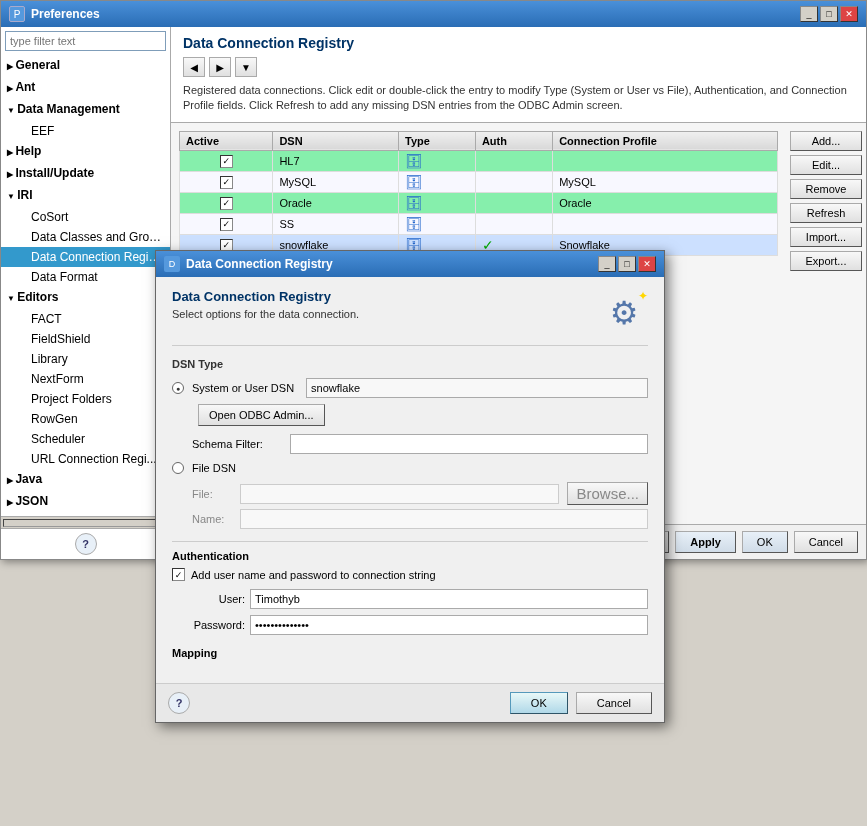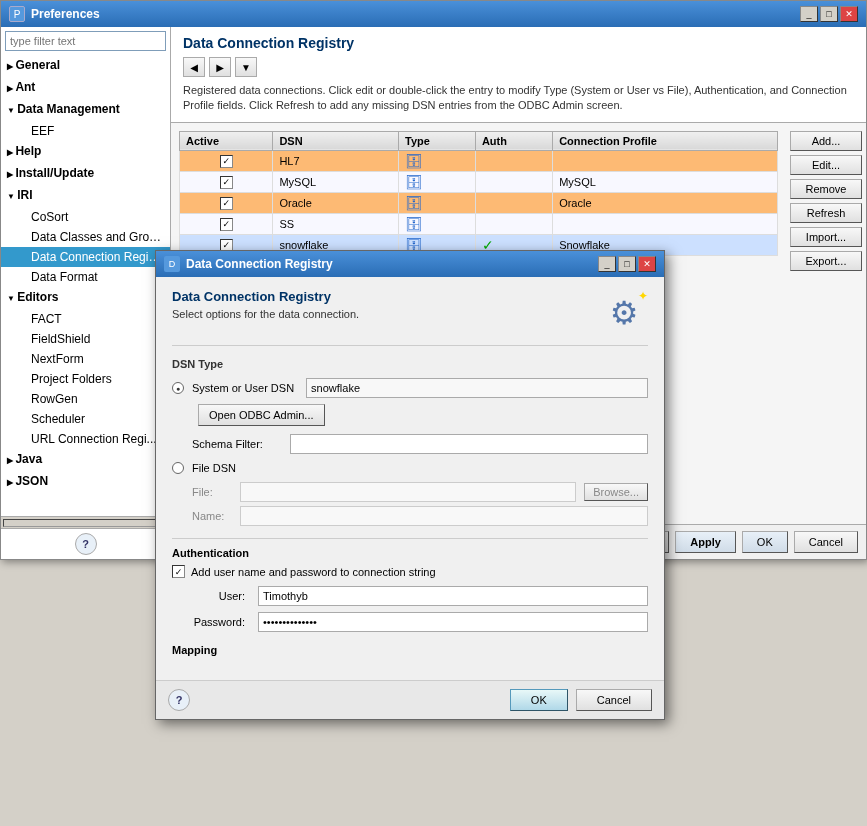--- a/index.html
+++ b/index.html
@@ -120,21 +120,21 @@
       color: #333;
       line-height: 1.4;
       margin-bottom: 4px;
     }
 
     .main-table-area { flex: 1; padding: 8px; }
 
     .data-table {
       width: 100%;
       border-collapse: collapse;
-      background: #fdba74;
+      background: #86efac;
       border: 1px solid #aaa;
     }
     .data-table th {
       background: linear-gradient(to bottom, #f0f0f0, #d8d8d8);
       border: 1px solid #aaa;
       padding: 3px 6px;
       text-align: left;
       font-weight: bold;
       font-size: 11px;
     }
@@ -262,36 +262,36 @@
     .file-dsn-row { display: flex; align-items: center; gap: 8px; margin-bottom: 8px; }
 
     .file-row { margin-left: 20px; display: flex; align-items: center; gap: 8px; margin-bottom: 4px; }
     .file-label { width: 40px; font-size: 11px; color: #888; }
     .file-input { flex: 1; border: 1px solid #ccc; height: 20px; padding: 2px 4px; font-size: 11px; background: #f8f8f8; color: #888; }
     .browse-btn {
       padding: 2px 8px;
       border: 1px outset #aaa;
       background: linear-gradient(to bottom, #f8f8f8, #e0e0e0);
       cursor: pointer;
-      font-size: 11px;
+      font-size: 15px;
       color: #888;
     }
     .name-label { width: 40px; font-size: 11px; color: #888; }
     .name-input { flex: 1; border: 1px solid #ccc; height: 20px; padding: 2px 4px; font-size: 11px; background: #f8f8f8; }
 
     .divider { border: none; border-top: 1px solid #ccc; margin: 8px 0; }
 
     .auth-section { margin-bottom: 12px; }
     .auth-section-title { font-size: 11px; font-weight: bold; margin-bottom: 6px; }
     .auth-checkbox-row { display: flex; align-items: center; gap: 6px; margin-bottom: 8px; }
     .auth-cb { width: 13px; height: 13px; border: 1px inset #888; background: white; display: inline-flex; align-items: center; justify-content: center; }
     .auth-cb.checked::after { content: '✓'; font-size: 9px; }
     .auth-cb-label { font-size: 11px; }
 
-    .auth-field-row { display: flex; align-items: center; gap: 13px; margin-bottom: 6px; margin-left: 8px; }
+    .auth-field-row { display: flex; align-items: center; gap: 5px; margin-bottom: 6px; margin-left: 8px; }
     .auth-field-label { width: 65px; font-size: 11px; text-align: right; }
     .auth-field-input { flex: 1; border: 1px solid #aaa; height: 20px; padding: 2px 4px; font-size: 11px; }
 
     .mapping-section { margin-bottom: 12px; }
     .mapping-title { font-size: 11px; font-weight: bold; margin-bottom: 6px; }
     .mapping-row { display: flex; align-items: center; gap: 8px; }
     .mapping-label { width: 110px; font-size: 11px; }
     .mapping-select {
       flex: 1;
       border: 1px solid #aaa;
@@ -381,20 +381,21 @@
         <div class="tree-item level0 has-arrow">Help</div>
         <div class="tree-item level0 has-arrow">Install/Update</div>
         <div class="tree-item level0 expanded">IRI</div>
         <div class="tree-item level1 leaf">CoSort</div>
         <div class="tree-item level1 leaf">Data Classes and Groups</div>
         <div class="tree-item level1 leaf selected">Data Connection Registry</div>
         <div class="tree-item level1 leaf">Data Format</div>
         <div class="tree-item level0 expanded">Editors</div>
         <div class="tree-item level1 leaf">FACT</div>
         <div class="tree-item level1 leaf">FieldShield</div>
+        <div class="tree-item level1 leaf">Library</div>
         <div class="tree-item level1 leaf">NextForm</div>
         <div class="tree-item level1 leaf">Project Folders</div>
         <div class="tree-item level1 leaf">RowGen</div>
         <div class="tree-item level1 leaf">Scheduler</div>
         <div class="tree-item level1 leaf">URL Connection Regi...</div>
         <div class="tree-item level0 has-arrow">Java</div>
         <div class="tree-item level0 has-arrow">JSON</div>
       </div>
 
       <div class="sidebar-scroll">

